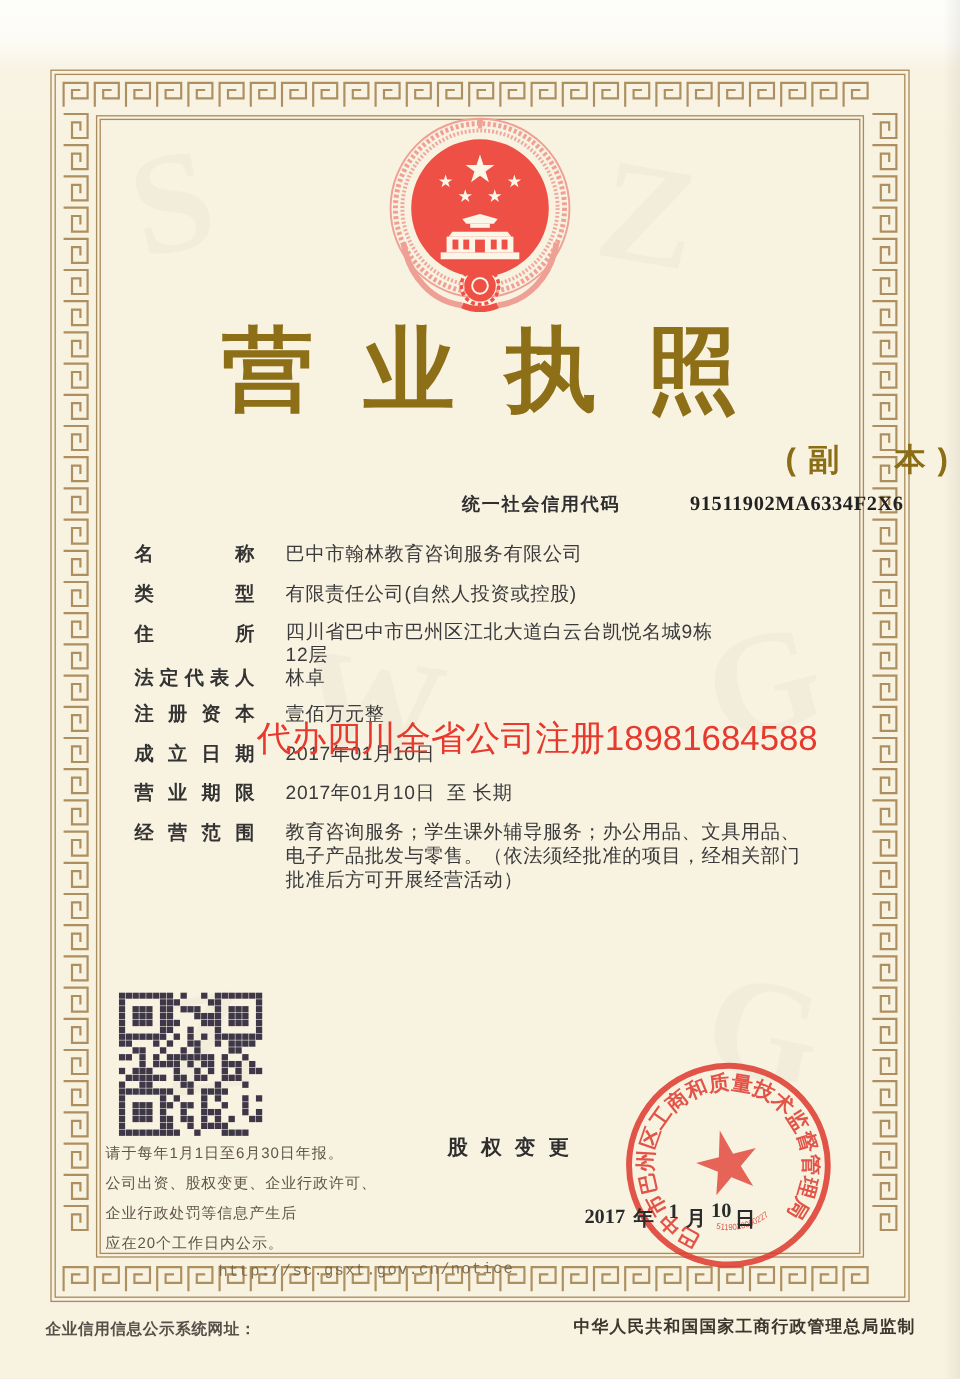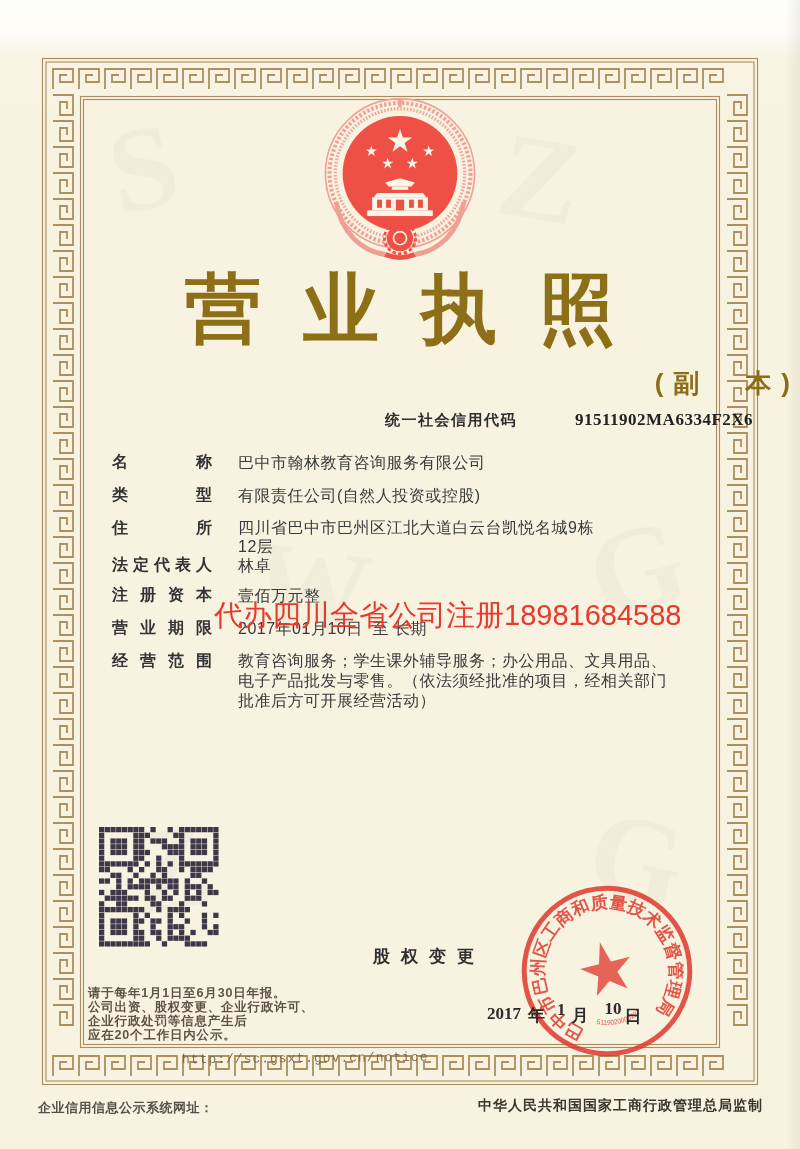--- a/index.html
+++ b/index.html
@@ -27,30 +27,30 @@
   .row{display:flex;align-items:flex-start;height:33px;}
   .flabel{width:100px;flex-shrink:0;margin-right:14px;font-weight:600;color:#333;
     text-align:justify;text-align-last:justify;}
   .fvalue{white-space:pre-wrap;font-weight:500;color:#3a3a3a;letter-spacing:.5px;line-height:21px;margin-left:12px;}
   .row.addr{height:37px;} .row.addr .fvalue{line-height:19px;}
   .row.r4{height:30px;}
   .row.scope{height:auto;} .row.scope .fvalue{line-height:20px;}
   .ad-overlay{position:absolute;left:214px;top:596px;font-size:29px;font-weight:500;
     color:#e73a2e;white-space:nowrap;letter-spacing:0;}
   .qr{position:absolute;left:99px;top:827px;width:120px;height:120px;}
-  .notes{position:absolute;left:88px;top:949px;width:280px;font-size:12.5px;line-height:14px;
-    color:#5f5349;font-weight:700;letter-spacing:.8px;white-space:pre-wrap;margin-top:37px;}
+  .notes{position:absolute;left:88px;top:949px;width:280px;font-size:12.5px;line-height:25px;
+    color:#5f5349;font-weight:400;letter-spacing:.8px;white-space:pre-wrap;}
   .reg-label{position:absolute;left:373px;top:945px;font-size:17px;font-weight:600;
     color:#2e2e2e;letter-spacing:11px;white-space:nowrap;}
   .stamp{position:absolute;left:517px;top:880px;width:180px;height:182px;
     transform:rotate(-14deg);opacity:.85;}
   .date-line{position:absolute;left:487px;top:1004px;display:flex;align-items:baseline;
     font-size:17px;font-weight:600;color:#2b2b2b;}
   .date-line .num{font-family:"Liberation Serif",serif;font-size:17px;font-weight:600;position:relative;}
-  .dl-year{top:-2px;} .dl-month{top:-6px;margin-left:12px;} .dl-day{top:-7px;margin-left:16px;text-align:right;}
+  .dl-year{top:-2px;} .dl-month{top:-6px;margin-left:12px;} .dl-day{top:-7px;margin-left:4px;text-align:right;}
   .dl-u1{margin-left:7px;} .dl-u2{margin-left:6px;} .dl-u3{margin-left:3px;position:relative;top:1px;}
   .border-url{position:absolute;left:182px;top:1051px;font-family:"Liberation Mono",monospace;
     font-size:13px;color:#6e5c3e;opacity:.85;letter-spacing:1px;transform:rotate(-.6deg);}
   .footer-left{position:absolute;left:38px;top:1099px;font-size:13px;font-weight:600;
     color:#57504a;letter-spacing:.5px;}
   .footer-right{position:absolute;right:37px;top:1097px;font-size:14px;font-weight:700;
     color:#3c362e;letter-spacing:1px;}
 </style>
 </head>
 <body>
@@ -134,20 +134,24 @@
       <span class="fvalue">四川省巴中市巴州区江北大道白云台凯悦名城9栋
 12层</span>
     </div>
     <div class="row r4">
       <span class="flabel">法定代表人</span>
       <span class="fvalue">林卓</span>
     </div>
     <div class="row">
       <span class="flabel">注册资本</span>
       <span class="fvalue">壹佰万元整</span>
+    </div>
+    <div class="row">
+      <span class="flabel">成立日期</span>
+      <span class="fvalue">2017年01月10日</span>
     </div>
     <div class="row">
       <span class="flabel">营业期限</span>
       <span class="fvalue">2017年01月10日  至 长期</span>
     </div>
     <div class="row scope">
       <span class="flabel">经营范围</span>
       <span class="fvalue">教育咨询服务；学生课外辅导服务；办公用品、文具用品、
 电子产品批发与零售。（依法须经批准的项目，经相关部门
 批准后方可开展经营活动）</span>

